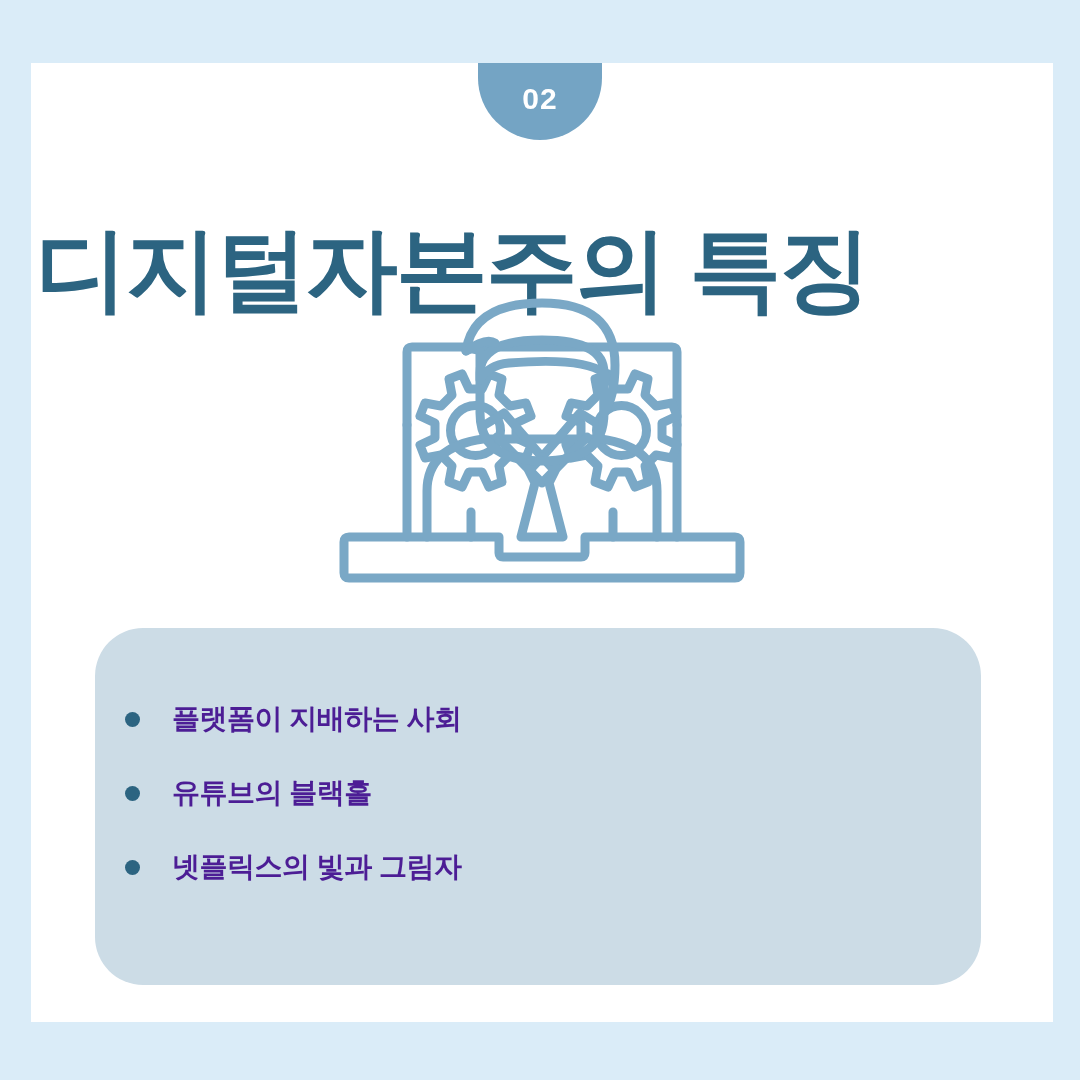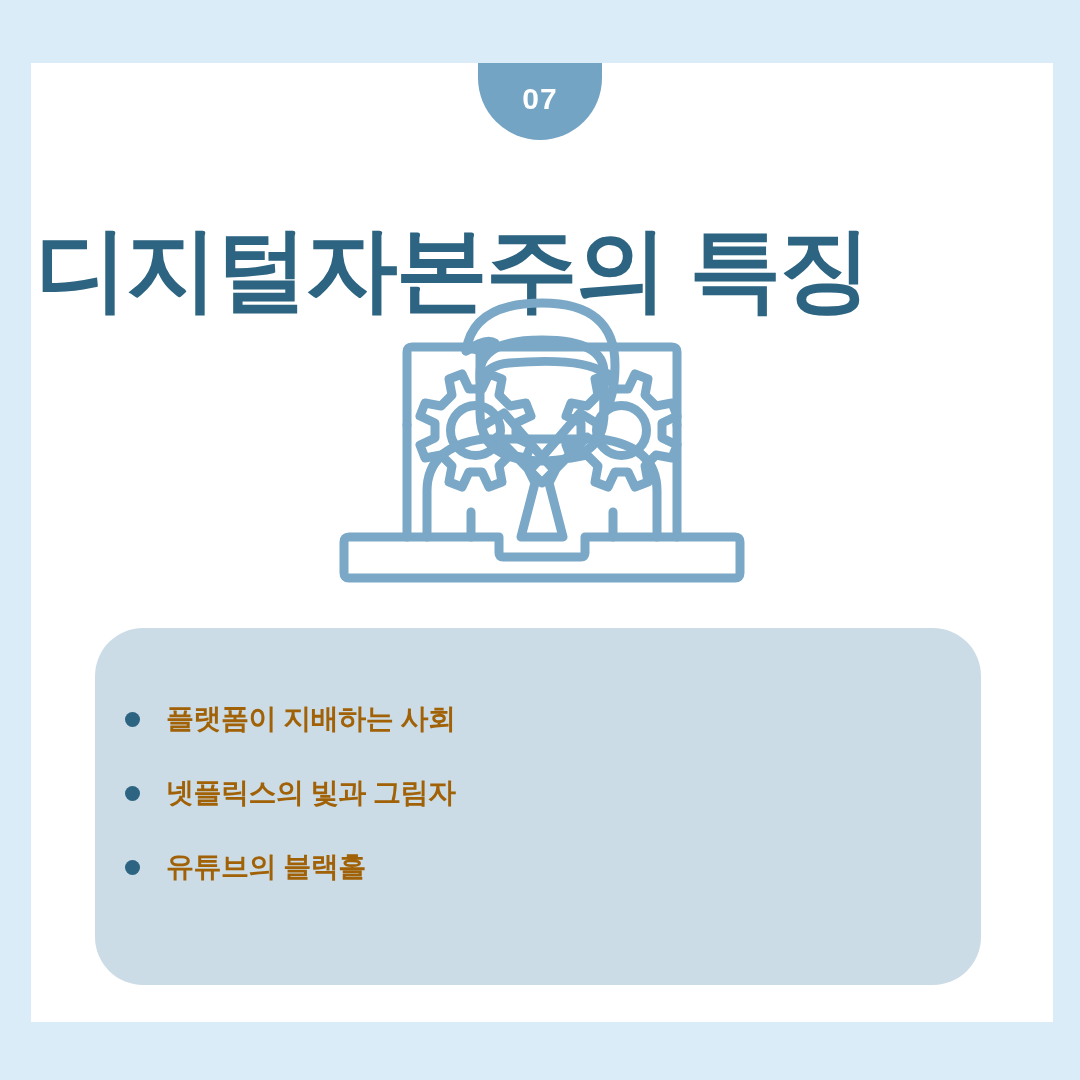--- a/index.html
+++ b/index.html
@@ -108,36 +108,37 @@
   .bullet-dot {
     flex: 0 0 auto;
     width: 15px;
     height: 15px;
     border-radius: 50%;
     background: #2c6481;
     margin-left: 2px;
     margin-right: 26px;
   }
   .bullet-text {
-    color: #a16207;
+    color: #4c1d95;
     font-size: 28px;
     font-weight: 800;
     letter-spacing: -0.5px;
     line-height: 1;
     white-space: nowrap;
+    margin-left: 6px;
   }
 </style>
 </head>
 <body>
 
 <div class="slide">
   <div class="card">
 
     <div class="badge">
-      <span class="badge-label">07</span>
+      <span class="badge-label">02</span>
     </div>
 
     <h1 class="title">디지털자본주의 특징</h1>
 
     <div class="illustration">
       <svg viewBox="0 0 438 310" xmlns="http://www.w3.org/2000/svg" fill="none" stroke="#7aa8c6" stroke-width="9" stroke-linecap="round" stroke-linejoin="round">
 
         <path d="M84 140 L84 67 Q84 62 89 62 L349 62 Q354 62 354 67 L354 140"></path>
         <path d="M84 140 L84 252"></path>
         <path d="M354 140 L354 252"></path>
@@ -177,23 +178,23 @@
     </div>
 
     <div class="panel">
       <ul class="bullet-list">
         <li class="bullet-item">
           <span class="bullet-dot"></span>
           <span class="bullet-text">플랫폼이 지배하는 사회</span>
         </li>
         <li class="bullet-item">
           <span class="bullet-dot"></span>
-          <span class="bullet-text">넷플릭스의 빛과 그림자</span>
+          <span class="bullet-text">유튜브의 블랙홀</span>
         </li>
         <li class="bullet-item">
           <span class="bullet-dot"></span>
-          <span class="bullet-text">유튜브의 블랙홀</span>
+          <span class="bullet-text">넷플릭스의 빛과 그림자</span>
         </li>
       </ul>
     </div>
 
   </div>
 </div>
 
 </body></html>

